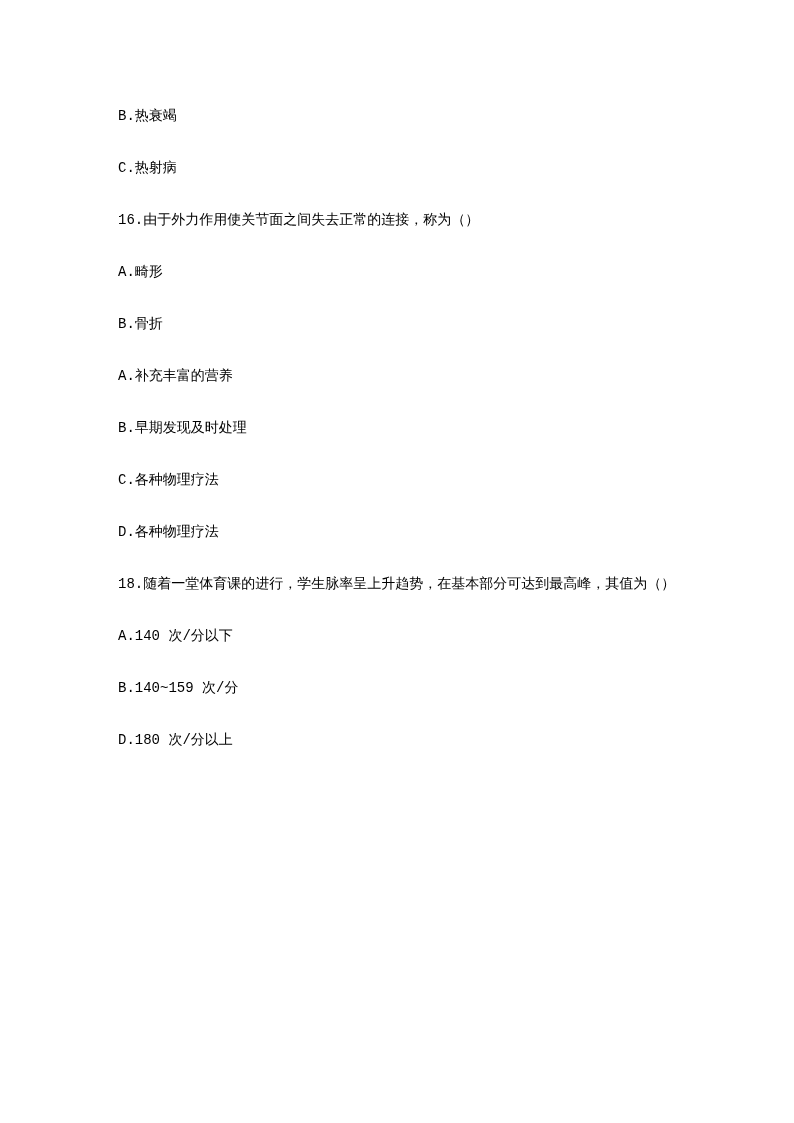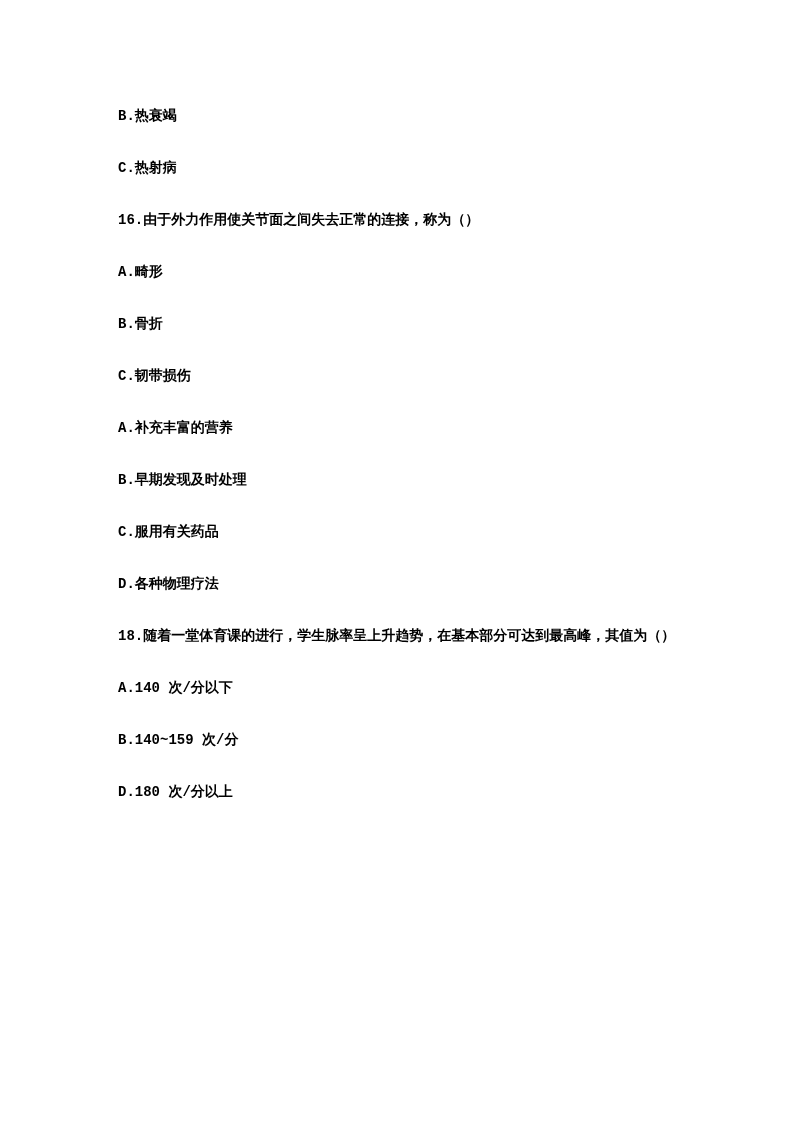--- a/index.html
+++ b/index.html
@@ -18,39 +18,37 @@
     font-family: "Liberation Mono", "DejaVu Sans Mono", monospace;
     color: #000000;
   }
   .doc-line {
     margin: 0 0 35px 0;
     font-size: 14px;
     line-height: 17px;
     letter-spacing: 0;
     white-space: nowrap;
     color: #000000;
-    font-weight: bold;
   }
 </style>
 </head>
 <body>
 
 <div class="page">
 
   <p class="doc-line">B.热衰竭</p>
   <p class="doc-line">C.热射病</p>
 
   <p class="doc-line">16.由于外力作用使关节面之间失去正常的连接，称为（）</p>
   <p class="doc-line">A.畸形</p>
   <p class="doc-line">B.骨折</p>
-  <p class="doc-line">C.韧带损伤</p>
 
   <p class="doc-line">A.补充丰富的营养</p>
   <p class="doc-line">B.早期发现及时处理</p>
-  <p class="doc-line">C.服用有关药品</p>
+  <p class="doc-line">C.各种物理疗法</p>
   <p class="doc-line">D.各种物理疗法</p>
 
   <p class="doc-line">18.随着一堂体育课的进行，学生脉率呈上升趋势，在基本部分可达到最高峰，其值为（）</p>
   <p class="doc-line">A.140 次/分以下</p>
   <p class="doc-line">B.140~159 次/分</p>
   <p class="doc-line">D.180 次/分以上</p>
 
 </div>
 
 </body></html>

